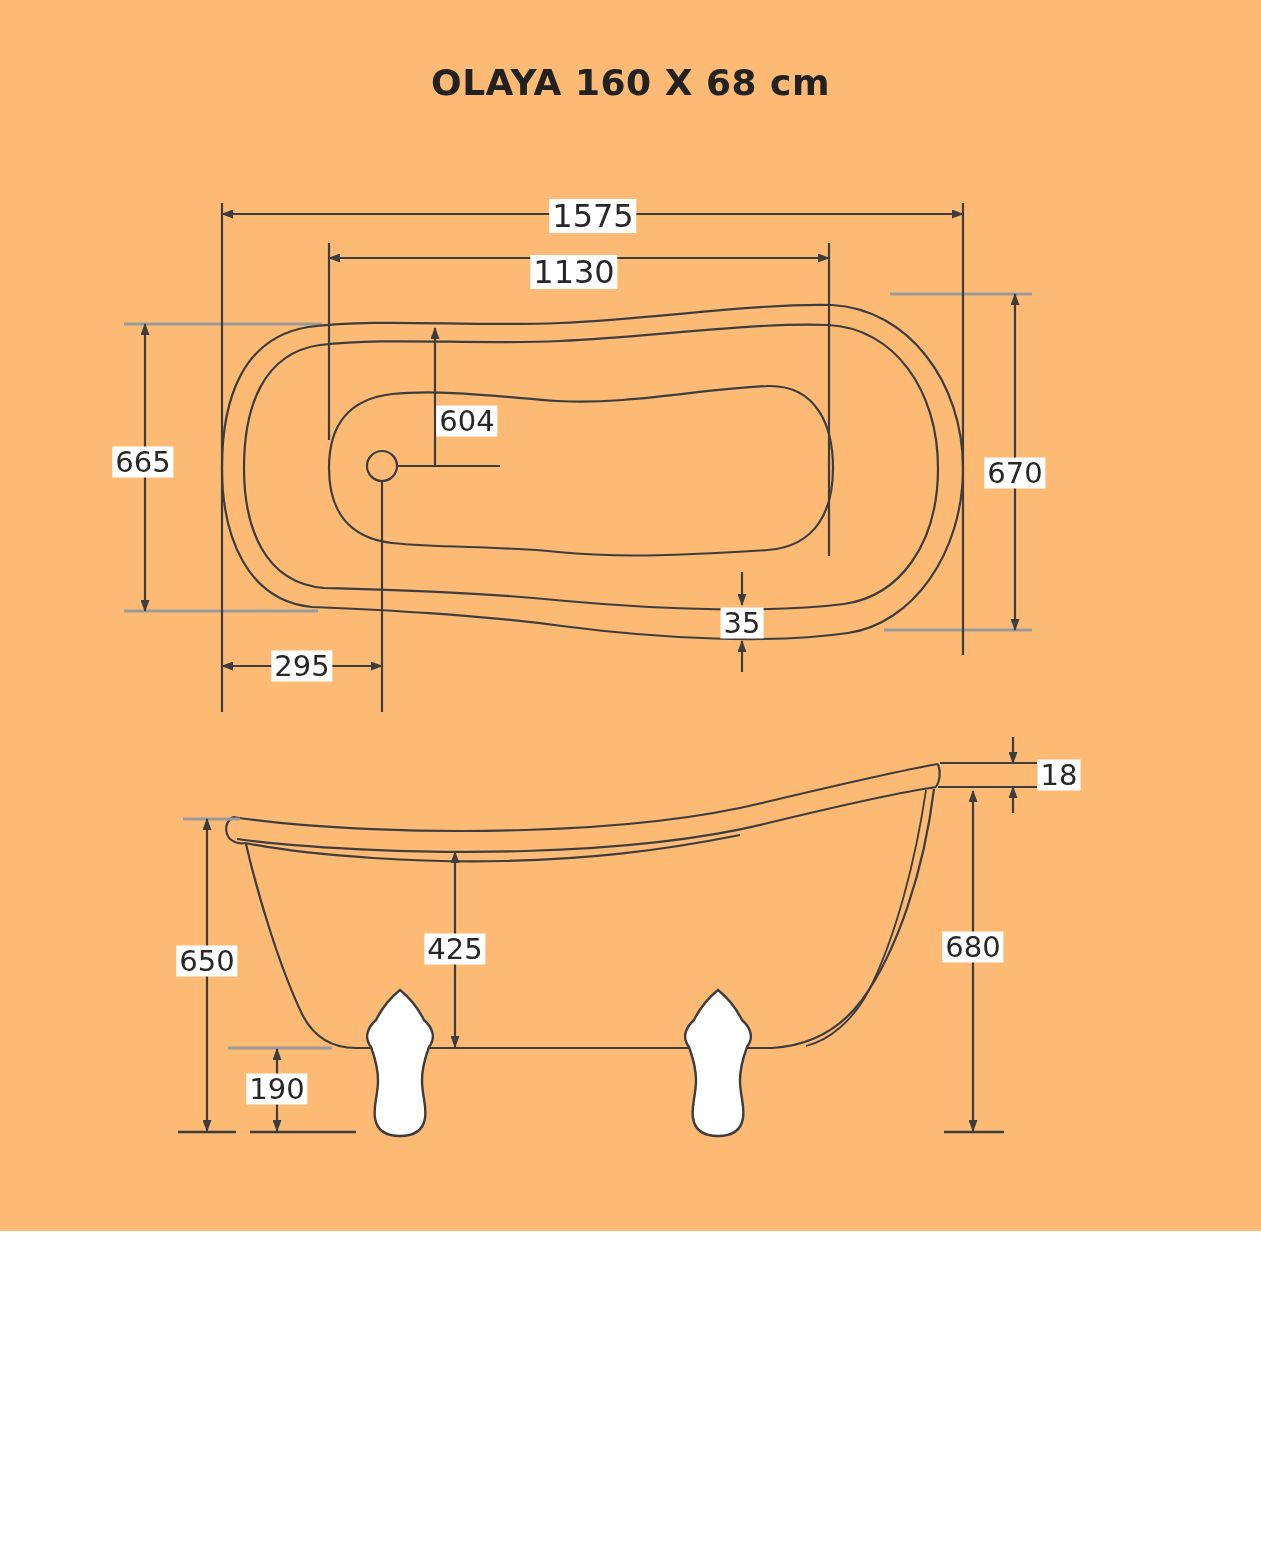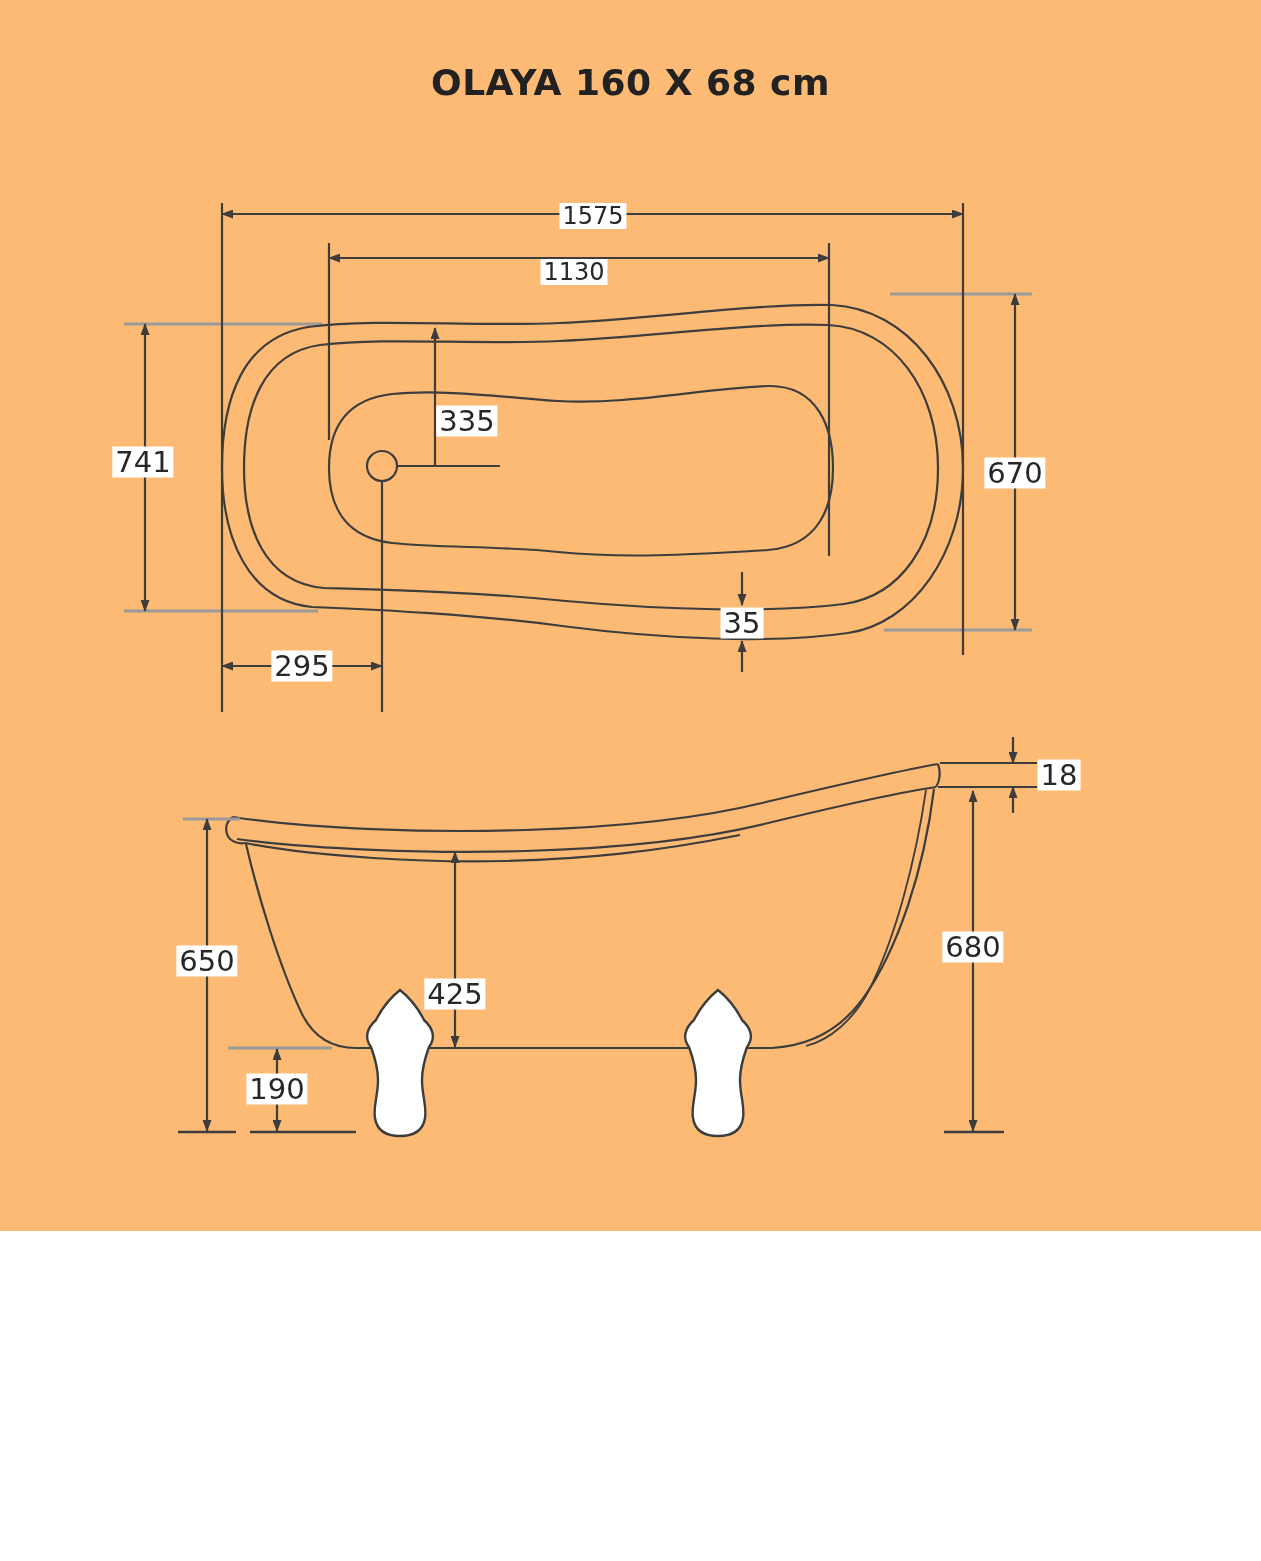--- a/index.html
+++ b/index.html
@@ -10,21 +10,21 @@
   .page-title{
     position:absolute;left:0;right:0;top:62px;margin:0;text-align:center;
     font-size:36px;font-weight:bold;color:#222222;letter-spacing:.5px;
   }
   svg.draw{position:absolute;left:0;top:0;}
   .dim-label{
     position:absolute;transform:translate(-50%,-50%);
     background:#ffffff;color:#272727;font-size:29px;line-height:1;
     padding:1px 3px;white-space:nowrap;
   }
-  .lbl-sm{font-size:24px;}
+  .lbl-sm{font-size:32px;}
 </style>
 </head>
 <body>
 
 <div class="sheet">
 
   <h1 class="page-title">OLAYA 160 X 68 cm</h1>
 
   <svg class="draw" width="1261" height="1561" viewBox="0 0 1261 1561">
     <defs>
@@ -134,25 +134,25 @@
       <path fill="#fafbfb" stroke="#eceff0" stroke-width="2" d="M 671 1368 C 671 1312 706 1262 780 1255 C 880 1245 1030 1246 1105 1257 C 1160 1265 1186 1310 1186 1364 C 1186 1416 1164 1456 1108 1466 C 1030 1480 880 1482 790 1474 C 712 1467 671 1428 671 1368 Z"></path>
       <path fill="#ffffff" stroke="#e0e4e5" stroke-width="3" d="M 701 1368 C 701 1322 730 1284 796 1278 C 884 1269 1022 1271 1090 1281 C 1136 1288 1156 1322 1156 1364 C 1156 1404 1138 1436 1086 1444 C 1020 1455 884 1457 800 1450 C 734 1444 701 1414 701 1368 Z"></path>
       <path fill="none" stroke="#dfe3e4" stroke-width="7" stroke-linecap="round" opacity="0.75" d="M 712 1352 C 714 1310 742 1286 792 1280"></path>
       <circle cx="1072" cy="1370" r="13" fill="#2e2e2e"></circle>
       <circle cx="1068" cy="1366" r="4" fill="#5a5a5a" opacity="0.6"></circle>
     </g>
   </svg>
 
   <span class="dim-label lbl-sm" style="left:593px;top:216px;">1575</span>
   <span class="dim-label lbl-sm" style="left:574px;top:272px;">1130</span>
-  <span class="dim-label" style="left:143px;top:462px;">741</span>
+  <span class="dim-label" style="left:143px;top:462px;">665</span>
   <span class="dim-label" style="left:1015px;top:464px;margin-top:9px;">670</span>
-  <span class="dim-label" style="left:467px;top:421px;">335</span>
+  <span class="dim-label" style="left:467px;top:421px;">604</span>
   <span class="dim-label" style="left:302px;top:666px;">295</span>
   <span class="dim-label" style="left:742px;top:623px;">35</span>
 
   <span class="dim-label" style="left:1059px;top:775px;">18</span>
   <span class="dim-label" style="left:207px;top:961px;">650</span>
-  <span class="dim-label" style="left:455px;top:994px;">425</span>
+  <span class="dim-label" style="left:455px;top:949px;">425</span>
   <span class="dim-label" style="left:277px;top:1089px;">190</span>
   <span class="dim-label" style="left:973px;top:947px;">680</span>
 
 </div>
 
 </body></html>

